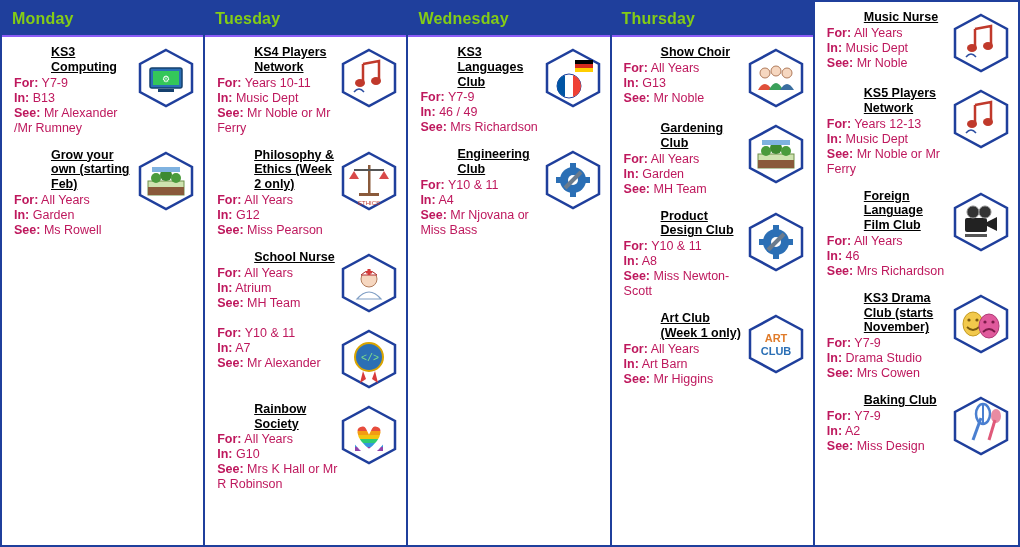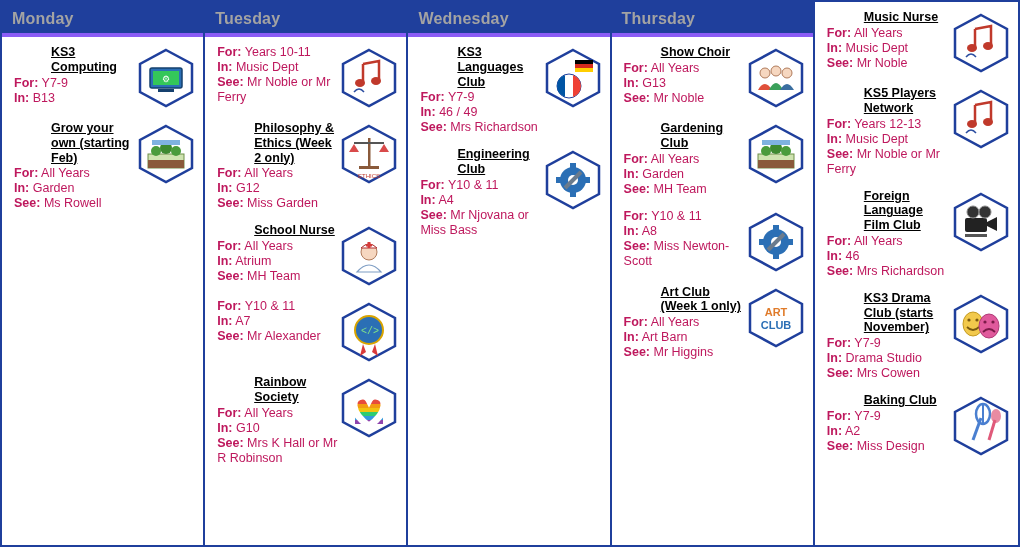--- a/index.html
+++ b/index.html
@@ -26,25 +26,25 @@
   .daycol {
     border-right: 2px solid #1f3f9c;
     display: flex;
     flex-direction: column;
     box-sizing: border-box;
     overflow: hidden;
   }
   .daycol:last-child { border-right: none; }
   .dayhead {
     background: #1f3f9c;
-    color: #a3a3a3;
+    color: #84cc16;
     font-weight: bold;
     font-size: 16px;
     padding: 8px 0 8px 10px;
-    border-bottom: 4px solid #8b5cf6;
+    border-bottom: 2px solid #8b5cf6;
     letter-spacing: 0.2px;
     height: 35px;
     box-sizing: border-box;
   }
   .daybody {
     flex: 1;
     padding: 6px 6px 4px 6px;
     box-sizing: border-box;
   }
   .club {
@@ -89,20 +89,21 @@
 <div id="timetable">
   <div class="grid">
       <div class="daycol">
         <div class="dayhead">Monday</div>
         <div class="daybody">
           <div class="club">
             <div class="club-text">
               <div class="club-title">KS3 Computing</div>
               <div class="club-line"><b>For:</b> <span>Y7-9</span></div>
               <div class="club-line"><b>In:</b> <span>B13</span></div>
+              <div class="club-line"><b>See:</b> <span>Mr Alexander /Mr Rumney</span></div>
             </div>
             <div class="icon-wrap">
               <svg class="hexicon" width="60" height="60" viewBox="0 0 60 60">
                 <polygon points="30,2 56,16 56,44 30,58 4,44 4,16" fill="#ffffff" stroke="#1f3f9c" stroke-width="2.5"></polygon>
                 <rect x="14" y="20" width="32" height="20" rx="2" fill="#2b6fb5" stroke="#15406e" stroke-width="1.5"></rect>
                 <rect x="17" y="23" width="26" height="14" fill="#34c759"></rect>
                 <text x="30" y="34" font-size="9" text-anchor="middle" fill="#ffffff" font-family="Liberation Sans">⚙</text>
                 <rect x="22" y="41" width="16" height="3" fill="#15406e"></rect>
               </svg>
             </div>
@@ -126,41 +127,42 @@
               </svg>
             </div>
           </div>
         </div>
       </div>
       <div class="daycol">
         <div class="dayhead">Tuesday</div>
         <div class="daybody">
           <div class="club">
             <div class="club-text">
+              <div class="club-title">KS4 Players Network</div>
               <div class="club-line"><b>For:</b> <span>Years 10-11</span></div>
               <div class="club-line"><b>In:</b> <span>Music Dept</span></div>
               <div class="club-line"><b>See:</b> <span>Mr Noble or Mr Ferry</span></div>
             </div>
             <div class="icon-wrap">
               <svg class="hexicon" width="60" height="60" viewBox="0 0 60 60">
                 <polygon points="30,2 56,16 56,44 30,58 4,44 4,16" fill="#ffffff" stroke="#1f3f9c" stroke-width="2.5"></polygon>
                 <path d="M24 16 L40 13 L40 33" stroke="#c0392b" stroke-width="2.5" fill="none"></path>
                 <ellipse cx="21" cy="35" rx="5" ry="4" fill="#c0392b"></ellipse>
                 <ellipse cx="37" cy="33" rx="5" ry="4" fill="#c0392b"></ellipse>
                 <path d="M24 16 L24 35" stroke="#c0392b" stroke-width="2.5" fill="none"></path>
                 <path d="M15 44 q5 -6 10 0" stroke="#2b4da0" stroke-width="1.5" fill="none"></path>
               </svg>
             </div>
           </div>
           <div class="club">
             <div class="club-text">
               <div class="club-title">Philosophy &amp; Ethics (Week 2 only)</div>
               <div class="club-line"><b>For:</b> <span>All Years</span></div>
               <div class="club-line"><b>In:</b> <span>G12</span></div>
-              <div class="club-line"><b>See:</b> <span>Miss Garden</span></div>
+              <div class="club-line"><b>See:</b> <span>Miss Pearson</span></div>
             </div>
             <div class="icon-wrap">
               <svg class="hexicon" width="60" height="60" viewBox="0 0 60 60">
                 <polygon points="30,2 56,16 56,44 30,58 4,44 4,16" fill="#ffffff" stroke="#1f3f9c" stroke-width="2.5"></polygon>
                 <rect x="29" y="14" width="2.5" height="28" fill="#8a5a3b"></rect>
                 <rect x="20" y="42" width="20" height="3" fill="#8a5a3b"></rect>
                 <rect x="15" y="18" width="30" height="2" fill="#555555"></rect>
                 <path d="M15 20 l-5 8 h10 z" fill="#d94a4a"></path>
                 <path d="M45 20 l-5 8 h10 z" fill="#d94a4a"></path>
                 <text x="30" y="54" font-size="6" text-anchor="middle" fill="#c0392b" font-family="Liberation Sans">ETHICS</text>
@@ -305,20 +307,21 @@
                 <rect x="12" y="36" width="36" height="8" fill="#8a5a3b"></rect>
                 <circle cx="20" cy="27" r="5" fill="#4a9b3c"></circle>
                 <circle cx="30" cy="24" r="6" fill="#3d8a30"></circle>
                 <circle cx="40" cy="27" r="5" fill="#4a9b3c"></circle>
                 <rect x="16" y="16" width="28" height="5" fill="#7fb2e0"></rect>
               </svg>
             </div>
           </div>
           <div class="club">
             <div class="club-text">
+              <div class="club-title">Product Design Club</div>
               <div class="club-line"><b>For:</b> <span>Y10 &amp; 11</span></div>
               <div class="club-line"><b>In:</b> <span>A8</span></div>
               <div class="club-line"><b>See:</b> <span>Miss Newton-Scott</span></div>
             </div>
             <div class="icon-wrap">
               <svg class="hexicon" width="60" height="60" viewBox="0 0 60 60">
                 <polygon points="30,2 56,16 56,44 30,58 4,44 4,16" fill="#ffffff" stroke="#1f3f9c" stroke-width="2.5"></polygon>
                 <circle cx="30" cy="30" r="13" fill="#2b6fb5"></circle>
                 <circle cx="30" cy="30" r="5" fill="#ffffff"></circle>
                 <rect x="27" y="13" width="6" height="6" fill="#2b6fb5"></rect>

